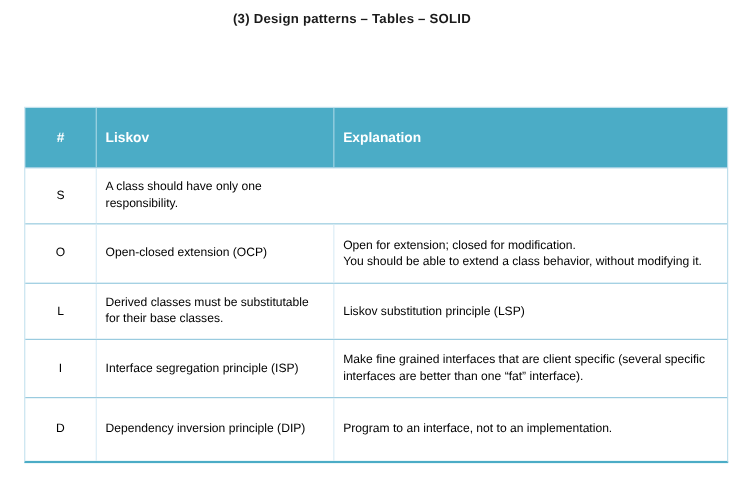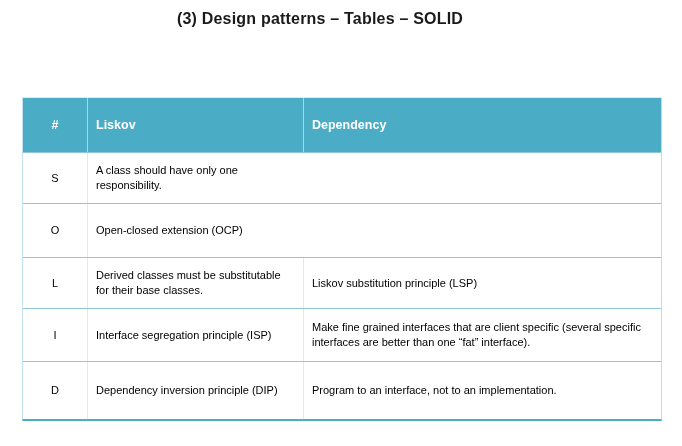--- a/index.html
+++ b/index.html
@@ -8,21 +8,21 @@
     background: #ffffff;
     font-family: "Liberation Sans", sans-serif;
     overflow: hidden;
     position: relative;
   }
   .page-title {
     position: absolute;
     top: 10px; left: 0;
     width: 640px;
     text-align: center;
-    font-size: 16px;
+    font-size: 12px;
     font-weight: bold;
     color: #1a1a1a;
     letter-spacing: 0.2px;
   }
   .solid-table {
     position: absolute;
     left: 22px; top: 97px;
     width: 640px;
     border-left: 1px solid #c3e1ee;
     border-right: 1px solid #b9dcea;
@@ -62,31 +62,33 @@
 </style>
 </head>
 <body>
 
 <div class="page-title">(3) Design patterns – Tables – SOLID</div>
 
 <div class="solid-table">
   <div class="trow header">
     <div class="cell key">#</div>
     <div class="cell">Liskov</div>
-    <div class="cell">Dependency</div>
+    <div class="cell">Explanation</div>
   </div>
 
   <div class="trow body">
     <div class="cell key">S</div>
     <div class="cell explanation">A class should have only one responsibility.</div>
   </div>
 
   <div class="trow body">
     <div class="cell key">O</div>
     <div class="cell">Open-closed extension (OCP)</div>
+    <div class="cell explanation">Open for extension; closed for modification.
+You should be able to extend a class behavior, without modifying it.</div>
   </div>
 
   <div class="trow body">
     <div class="cell key">L</div>
     <div class="cell explanation">Derived classes must be substitutable for their base classes.</div>
     <div class="cell">Liskov substitution principle (LSP)</div>
   </div>
 
   <div class="trow body">
     <div class="cell key">I</div>

